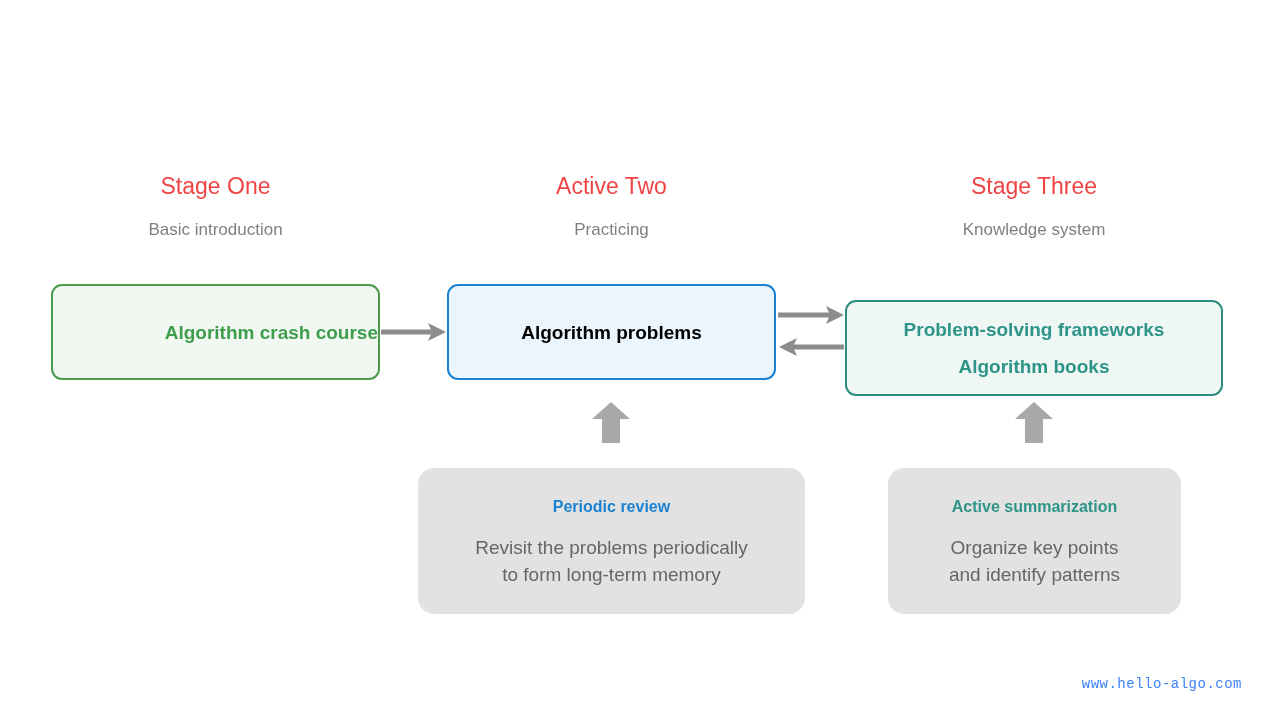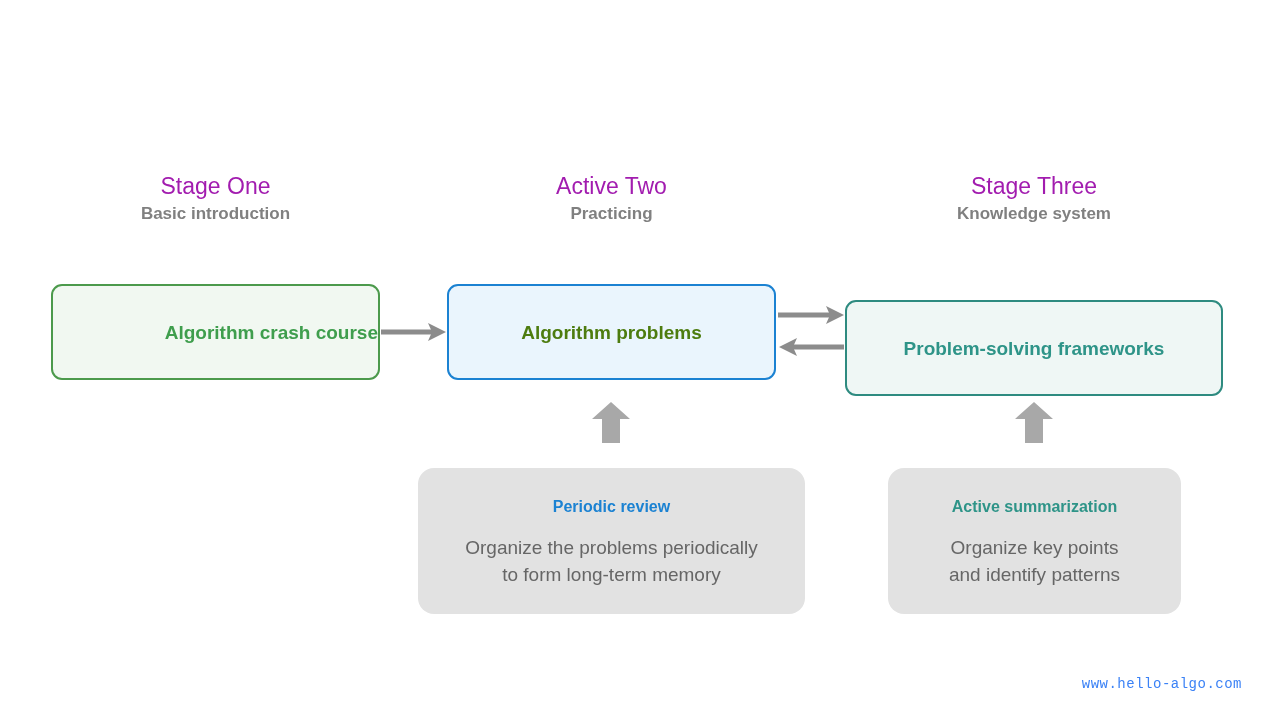--- a/index.html
+++ b/index.html
@@ -20,30 +20,30 @@
   }
 
   
   .stage-col {
     position: absolute;
     text-align: center;
   }
   .stage-title {
     font-size: 23px;
     font-weight: 400;
-    color: #a21caf;
+    color: #ef4444;
     line-height: 28px;
     white-space: nowrap;
   }
   .stage-sub {
     font-size: 17px;
-    font-weight: bold;
+    font-weight: normal;
     color: #808080;
     line-height: 22px;
-    margin-top: 3px;
+    margin-top: 19px;
     white-space: nowrap;
   }
 
   
   .node {
     position: absolute;
     box-sizing: border-box;
     border-radius: 11px;
     border-width: 2px;
     border-style: solid;
@@ -66,21 +66,21 @@
     border-color: #4c9a4c;
     align-items: flex-end;
   }
   #node-crash .node-line { color: #3f9e4d; }
 
   #node-problems {
     left: 447px; top: 284px; width: 329px; height: 96px;
     background: #eaf5fd;
     border-color: #1b82d2;
   }
-  #node-problems .node-line { color: #4d7c0f; }
+  #node-problems .node-line { color: #000000; }
 
   #node-frameworks {
     left: 845px; top: 300px; width: 378px; height: 96px;
     background: #eff7f5;
     border-color: #2e8b80;
   }
   #node-frameworks .node-line { color: #2e9488; }
 
   
   .support {
@@ -162,25 +162,26 @@
   <div class="node" id="node-crash">
     <div class="node-line">Algorithm crash course</div>
   </div>
 
   <div class="node" id="node-problems">
     <div class="node-line">Algorithm problems</div>
   </div>
 
   <div class="node" id="node-frameworks">
     <div class="node-line">Problem-solving frameworks</div>
+    <div class="node-line">Algorithm books</div>
   </div>
 
   <div class="support" id="support-review">
     <div class="support-title">Periodic review</div>
-    <div class="support-body">Organize the problems periodically</div>
+    <div class="support-body">Revisit the problems periodically</div>
     <div class="support-body" style="margin-top:0">to form long-term memory</div>
   </div>
 
   <div class="support" id="support-summary">
     <div class="support-title">Active summarization</div>
     <div class="support-body">Organize key points</div>
     <div class="support-body" style="margin-top:0">and identify patterns</div>
   </div>
 
   <svg id="arrow-layer" viewBox="0 0 1280 720">

